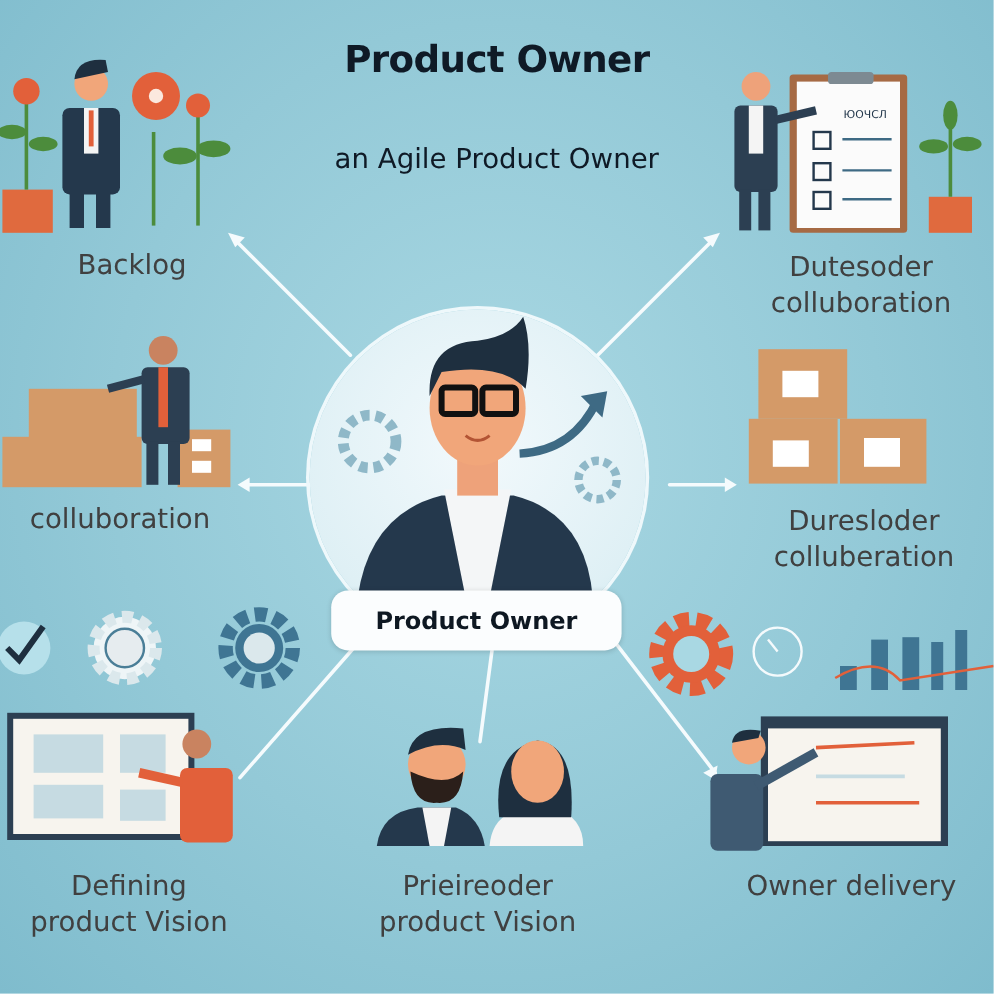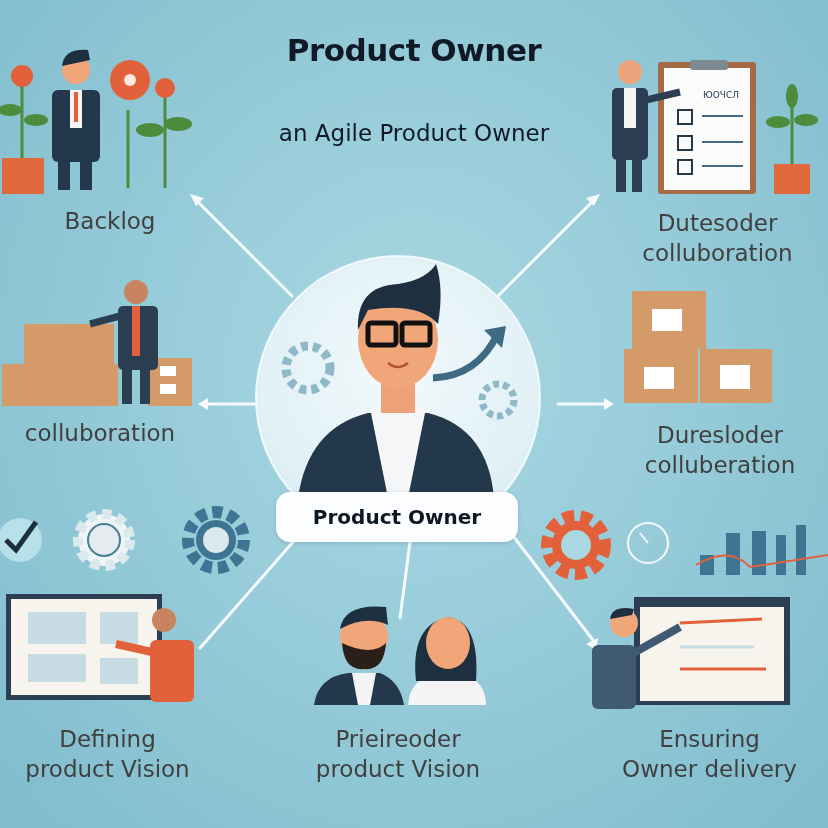--- a/index.html
+++ b/index.html
@@ -210,15 +210,14 @@
   <rect x="110" y="112" width="144" height="94" fill="#f7f4ee"></rect>
   <line x1="150" y1="128" x2="232" y2="124" stroke="#e2603a" stroke-width="3"></line>
   <line x1="150" y1="152" x2="224" y2="152" stroke="#c6dbe2" stroke-width="3"></line>
   <line x1="150" y1="174" x2="236" y2="174" stroke="#e2603a" stroke-width="3"></line>
   <rect x="62" y="150" width="44" height="64" rx="6" fill="#3f5a72"></rect>
   <circle cx="94" cy="128" r="14" fill="#f1a67a"></circle>
   <path d="M80 124 Q82 110 104 114 L102 120 Z" fill="#1e2f3f"></path>
   <line x1="100" y1="160" x2="150" y2="132" stroke="#3f5a72" stroke-width="8"></line>
 </svg>
 <div class="abs label" style="left:602px;top:724px;width:215px">
-  <div>Ensuring</div>
   <div>Owner delivery</div>
 </div>
 
 </body></html>

